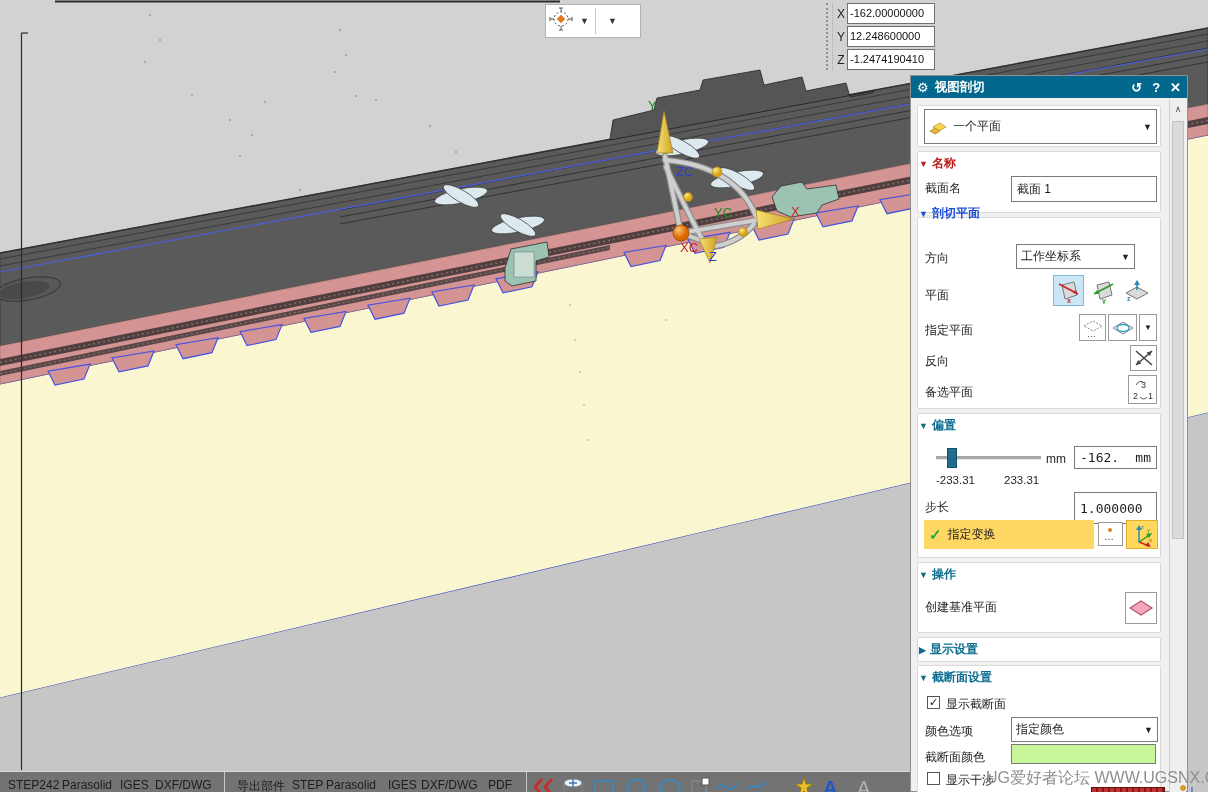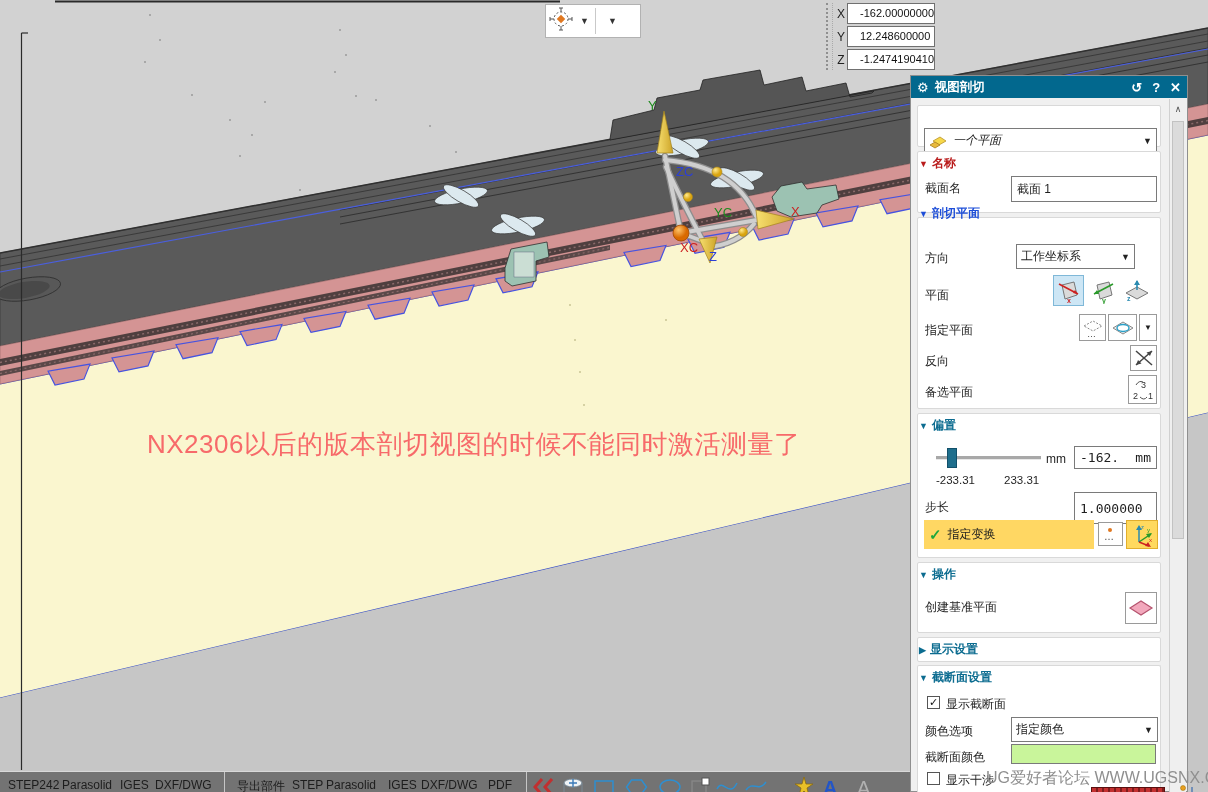--- a/index.html
+++ b/index.html
@@ -10,21 +10,21 @@
   #gfx { position:absolute; left:0; top:0; width:1208px; height:792px; }
   .annotation { position:absolute; left:147px; top:427px; font-size:26px; letter-spacing:0.5px; white-space:nowrap; z-index:5; }
 
   
   .tracker { position:absolute; left:826px; top:3px; z-index:8; display:flex; }
   .tracker .grip { width:7px; border-left:2px dotted #8f8f8f; border-right:1px dotted #aaa; margin-right:2px; }
   .trk-rows { display:flex; flex-direction:column; gap:2px; }
   .trk-row { display:flex; align-items:center; height:21px; }
   .trk-row .tl { width:12px; font-size:12px; color:#222; text-align:center; }
   .trk-row .tv { width:88px; height:21px; background:#fff; border:1px solid #707070; font-size:11px; color:#111;
-                 line-height:19px; padding:0 12px; overflow:hidden; white-space:nowrap; }
+                 line-height:19px; padding:0 2px; overflow:hidden; white-space:nowrap; }
 
   
   .snapbar { position:absolute; left:545px; top:4px; width:96px; height:34px; background:#fff; border:1px solid #b2b2b2;
              display:flex; align-items:center; z-index:8; }
   .snapbar .caret { font-size:9px; color:#333; padding:0 4px; }
   .snapbar .sep { width:1px; height:26px; background:#c9c9c9; margin:0 2px; }
 
   
   .statusbar { position:absolute; left:0; top:771px; width:910px; height:21px; background:#737373; border-top:1px solid #d8d8d8; z-index:6; }
   .sb-item { position:absolute; top:6px; font-size:12px; color:#1d1d1d; white-space:nowrap; }
@@ -217,21 +217,20 @@
           <text x="676" y="176" fill="#2b3fd6">ZC</text>
           <text x="714" y="217" fill="#1e8a1e">YC</text>
           <text x="680" y="252" fill="#cc2222">XC</text>
           <text x="709" y="261" fill="#2b3fd6">Z</text>
           <text x="791" y="216" fill="#cc2222">X</text>
         </g>
       </g>
     </svg>
   </div>
 
-  <div class="annotation" style="color:#f76a6a;">NX2306以后的版本剖切视图的时候不能同时激活测量了</div>
 
   <div class="tracker">
     <div class="grip"></div>
     <div class="trk-rows">
       <div class="trk-row">
         <span class="tl">X</span>
         <span class="tv">-162.00000000</span>
       </div>
       <div class="trk-row">
         <span class="tl">Y</span>
@@ -319,21 +318,21 @@
       <span class="tbtn">?</span>
       <span class="tbtn">✕</span>
     </div>
 
     <div class="scrollcol">
       <div class="up">∧</div>
       <div class="thumb"></div>
     </div>
 
     <div class="grp" style="top:29px;height:42px;"></div>
-    <div class="combo" style="left:13px;top:52px;width:233px;height:25px;font-style:italic;">
+    <div class="combo" style="left:13px;top:33px;width:233px;height:35px;">
       <svg width="18" height="16" viewBox="0 0 18 16">
         <polygon points="4,8 11,4 17,8 10,12" fill="#f7d84a" stroke="#b8922a" stroke-width="0.8"></polygon>
         <polygon points="1,12 6,9 11,12 6,15" fill="#e8b93c" stroke="#a87f20" stroke-width="0.8"></polygon>
       </svg>
       <span class="ctext" style="margin-left:6px;">一个平面</span>
       <span class="ccaret">▼</span>
     </div>
 
     <div class="grp" style="top:75px;height:62px;"></div>
     <div class="hdr" style="top:79px;color:#b91c1c;"><span class="tri">▼</span><span>名称</span></div>

